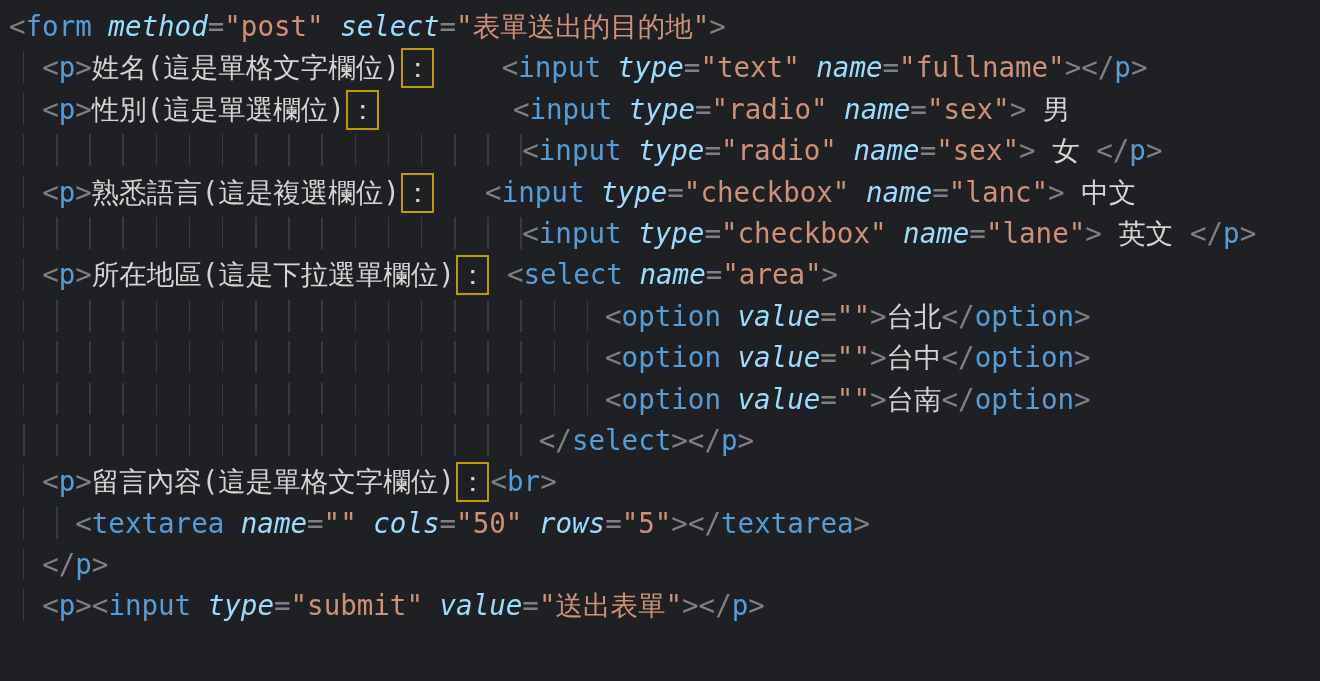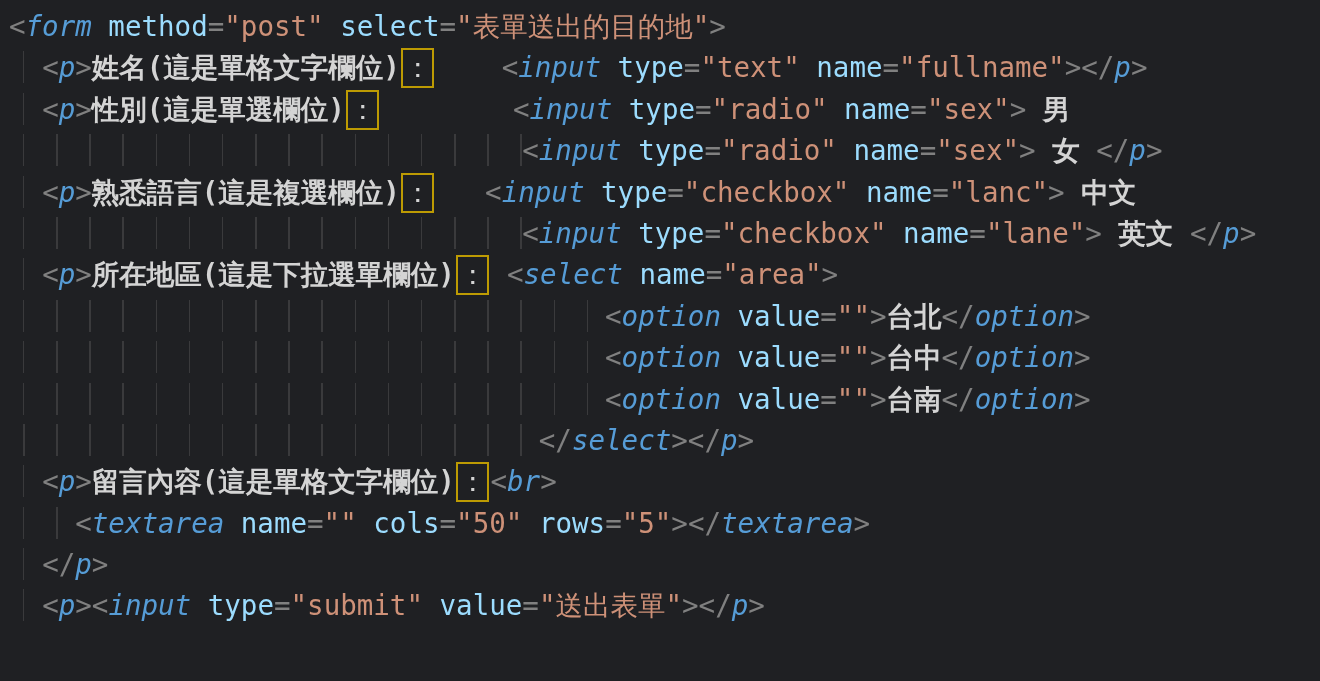--- a/index.html
+++ b/index.html
@@ -19,24 +19,24 @@
     font-size: 27.5px;
     line-height: 41.4px;
     cursor: text;
   }
   .line {
     white-space: pre;
     height: 41.4px;
   }
   .line span { white-space: pre; }
   .p   { color: var(--punct, #808080); }
-  .t   { color: var(--tag, #569cd6); font-style: italic; }
-  .a   { color: var(--attr, #9cdcfe); }
+  .t   { color: var(--tag, #569cd6); }
+  .a   { color: var(--attr, #9cdcfe); font-style: italic; }
   .s   { color: var(--string, #ce9178); }
-  .x   { color: var(--text, #d4d4d4); font-weight: bold; }
+  .x   { color: var(--text, #d4d4d4); }
   .ws  {
     color: var(--text, #d4d4d4);
     background-image: repeating-linear-gradient(90deg,
       var(--guide, #3a3a3c) 0 1.5px, transparent 1.5px 33.16px);
     background-position: 14px 0;
   }
   .box {
     color: var(--text, #d4d4d4);
     border: 2px solid var(--box_border, #bd9b03);
     padding: 1px 1px 3px 1px;

